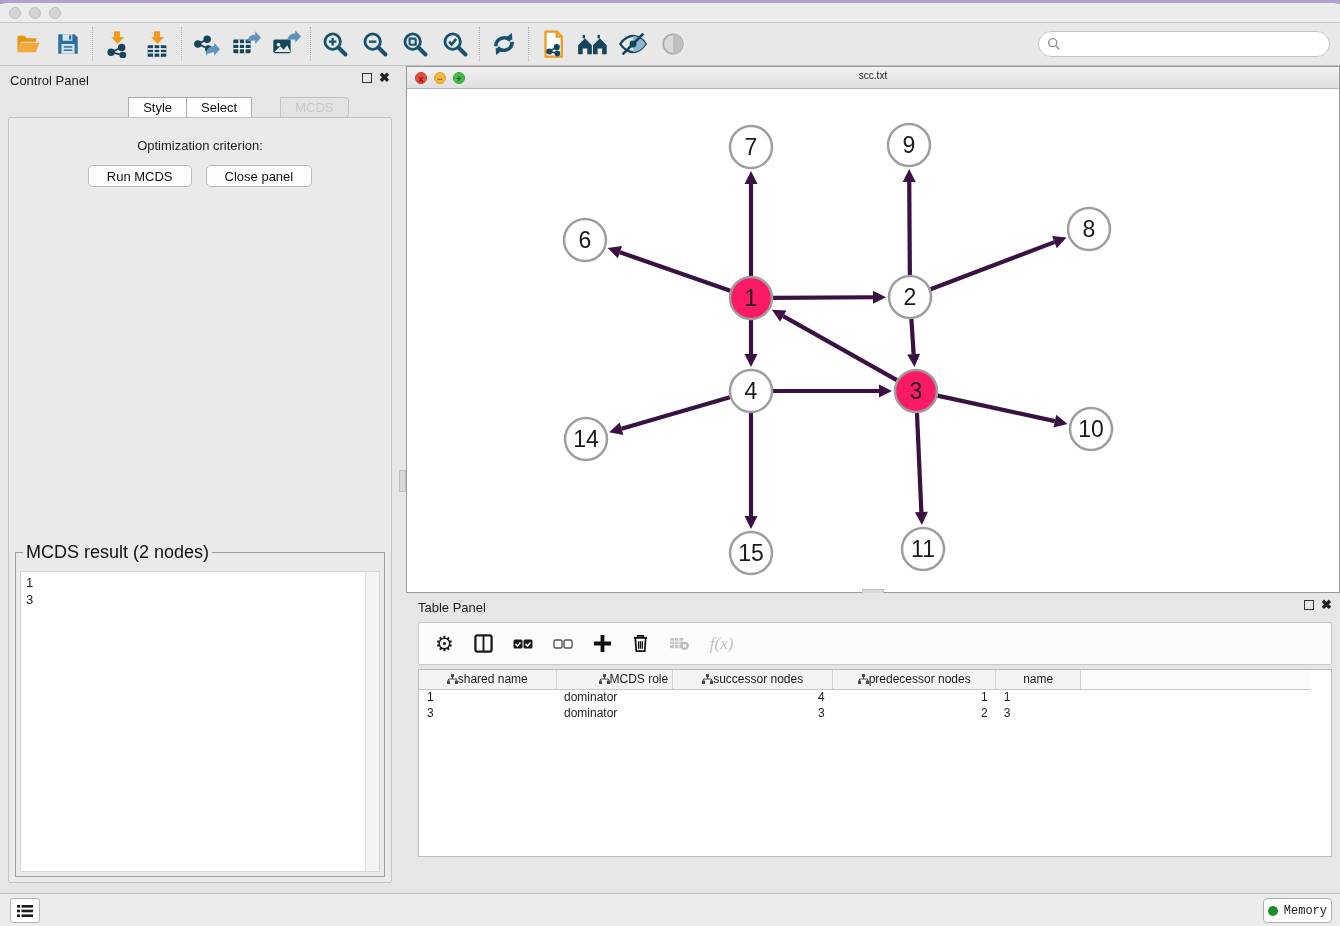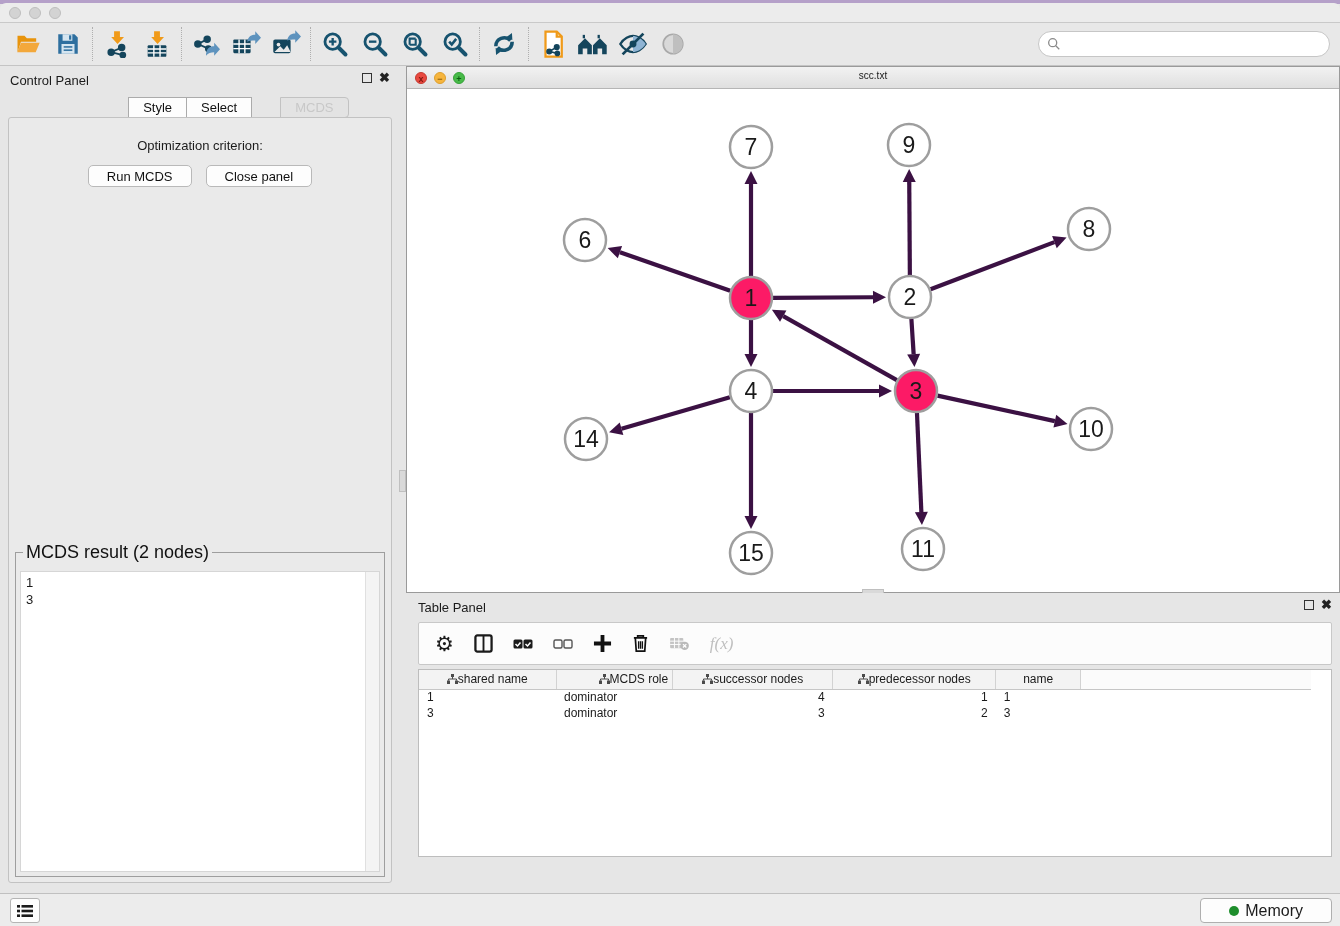--- a/index.html
+++ b/index.html
@@ -104,22 +104,22 @@
     font-weight:normal; font-size:12px; position:relative; padding:0 4px; white-space:nowrap; overflow:hidden;
   }
   table.grid th .th-inner { display:flex; align-items:center; justify-content:center; gap:0; }
   table.grid td { height:16px; font-size:12px; padding:0 8px; white-space:nowrap; overflow:hidden; }
   td.al-right { text-align:right; padding-right:14px; }
   .tp-tabs { position:absolute; left:0; right:0; bottom:7px; display:flex; justify-content:center; }
   
   .status-bar { position:absolute; left:0; right:0; bottom:0; height:33px; background:#ECECEC; border-top:1px solid #C0C0C0; }
   .list-btn { position:absolute; left:10px; top:4px; width:30px; height:25px; background:#FDFDFD; border:1px solid #B5B5B5; border-radius:3px;
     display:flex; align-items:center; justify-content:center; cursor:pointer; }
-  .memory-btn { position:absolute; right:8px; top:4px; height:25px; padding:0 28px; background:#FDFDFD; border:1px solid #AFAFAF; border-radius:4px;
-    display:flex; align-items:center; gap:6px; font-size:16px; cursor:pointer; }
+  .memory-btn { position:absolute; right:8px; top:4px; height:25px; padding:0 4px; background:#FDFDFD; border:1px solid #AFAFAF; border-radius:4px;
+    display:flex; align-items:center; gap:6px; font-size:12px; cursor:pointer;font-family:Liberation Mono, monospace; }
   .mem-dot { width:10px; height:10px; border-radius:50%; background:#1E8E2C; }
   svg { display:block; }
 </style>
 </head>
 <body>
 
 <div class="purple-edge"></div>
 <div class="titlebar">
   <div class="traffic">
     <span class="dot"></span>

